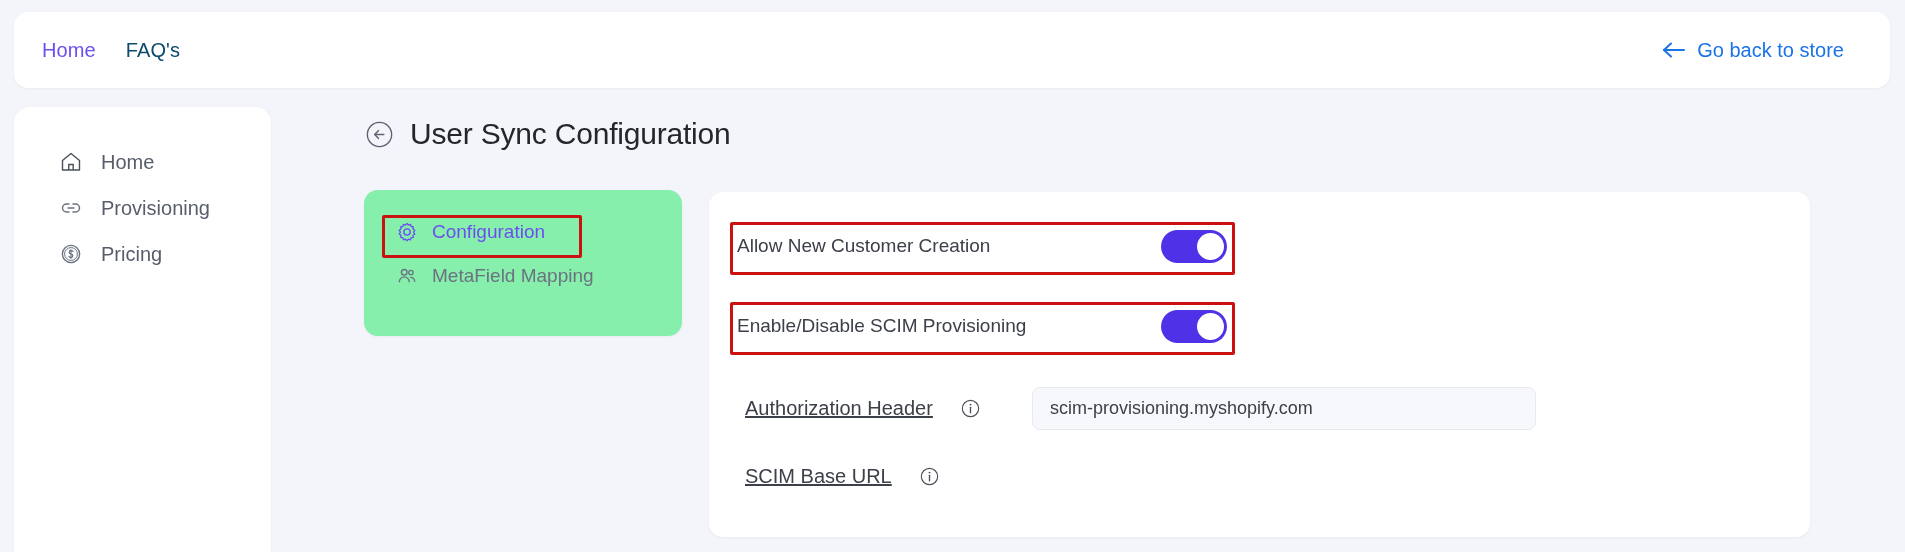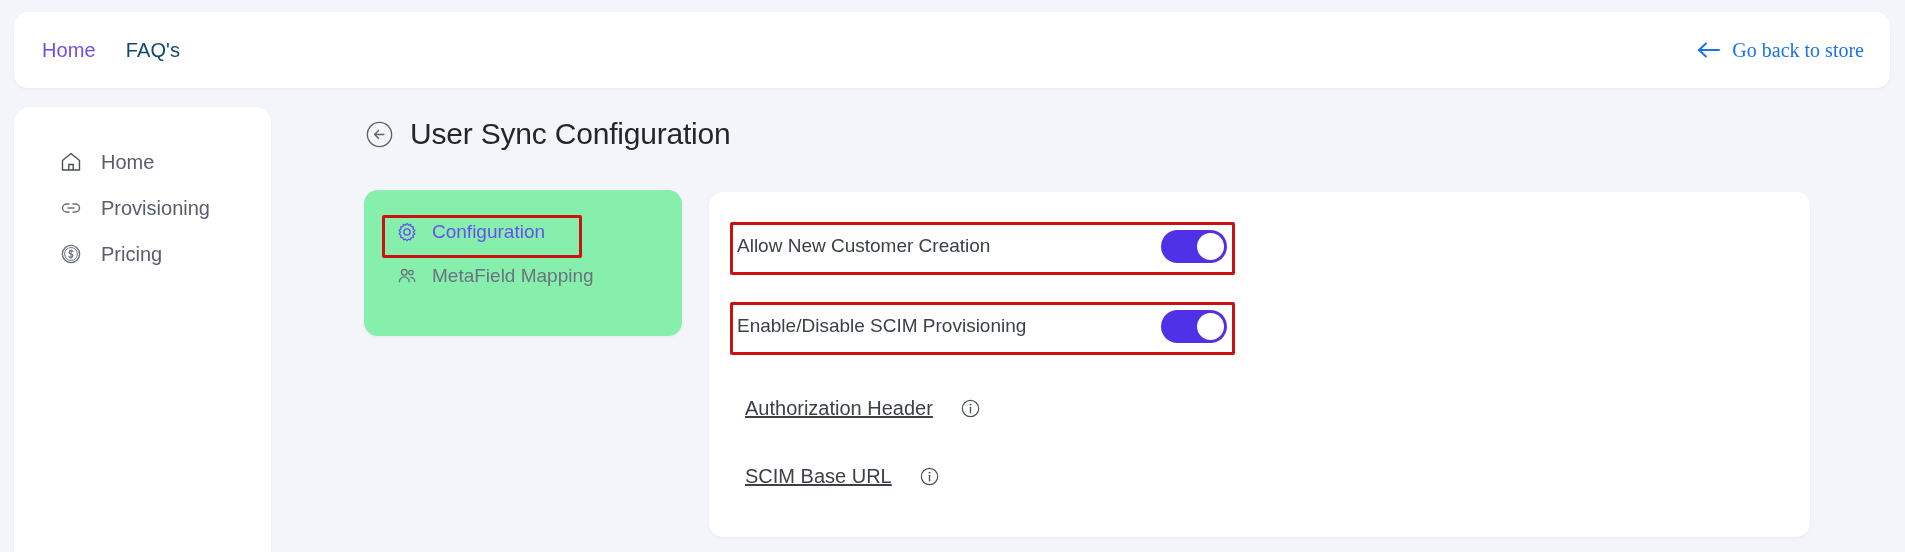--- a/index.html
+++ b/index.html
@@ -20,23 +20,23 @@
     box-shadow: 0 1px 3px rgba(20,20,60,.05);
     display: flex; align-items: center;
   }
   .topnav { display: flex; align-items: center; gap: 30px; margin-left: 28px; }
   .topnav-item {
     font-size: 20px; color: #0c4a6e; letter-spacing: .1px;
     cursor: pointer; line-height: 1;
   }
   .topnav-item.active { color: #6c4ef0; }
   .backstore {
-    margin-left: auto; margin-right: 26px;
+    margin-left: auto; margin-right: 46px;
     display: flex; align-items: center; gap: 11px;
-    color: #1a73e8; font-size: 20px; cursor: pointer; line-height: 1; font-family: Liberation Serif, serif;
+    color: #1a73e8; font-size: 20px; cursor: pointer; line-height: 1;
   }
   .backstore .arrow { display: block; width: 24px; height: 18px; }
 
   
   .sidebar {
     position: absolute; left: 14px; top: 107px;
     width: 257px; height: 470px;
     background: #ffffff;
     border-radius: 16px 16px 0 0;
     box-shadow: 0 1px 3px rgba(20,20,60,.05);
@@ -233,20 +233,23 @@
 
     <div class="field-row f1">
       <span class="field-label">
         <span>Authorization Header</span>
         <svg class="info-icon" viewBox="0 0 20 20">
           <circle cx="10" cy="10" r="8.6" fill="none" stroke="#4b4f59" stroke-width="1.2"></circle>
           <circle cx="10" cy="5.9" r="1" fill="#4b4f59"></circle>
           <path d="M10 8.8 V14.6" stroke="#4b4f59" stroke-width="1.4" stroke-linecap="round"></path>
         </svg>
       </span>
+      <div class="field-input">
+        <span class="field-value">scim-provisioning.myshopify.com</span>
+      </div>
     </div>
 
     <div class="field-row f2">
       <span class="field-label">
         <span>SCIM Base URL</span>
         <svg class="info-icon" viewBox="0 0 20 20">
           <circle cx="10" cy="10" r="8.6" fill="none" stroke="#4b4f59" stroke-width="1.2"></circle>
           <circle cx="10" cy="5.9" r="1" fill="#4b4f59"></circle>
           <path d="M10 8.8 V14.6" stroke="#4b4f59" stroke-width="1.4" stroke-linecap="round"></path>
         </svg>

